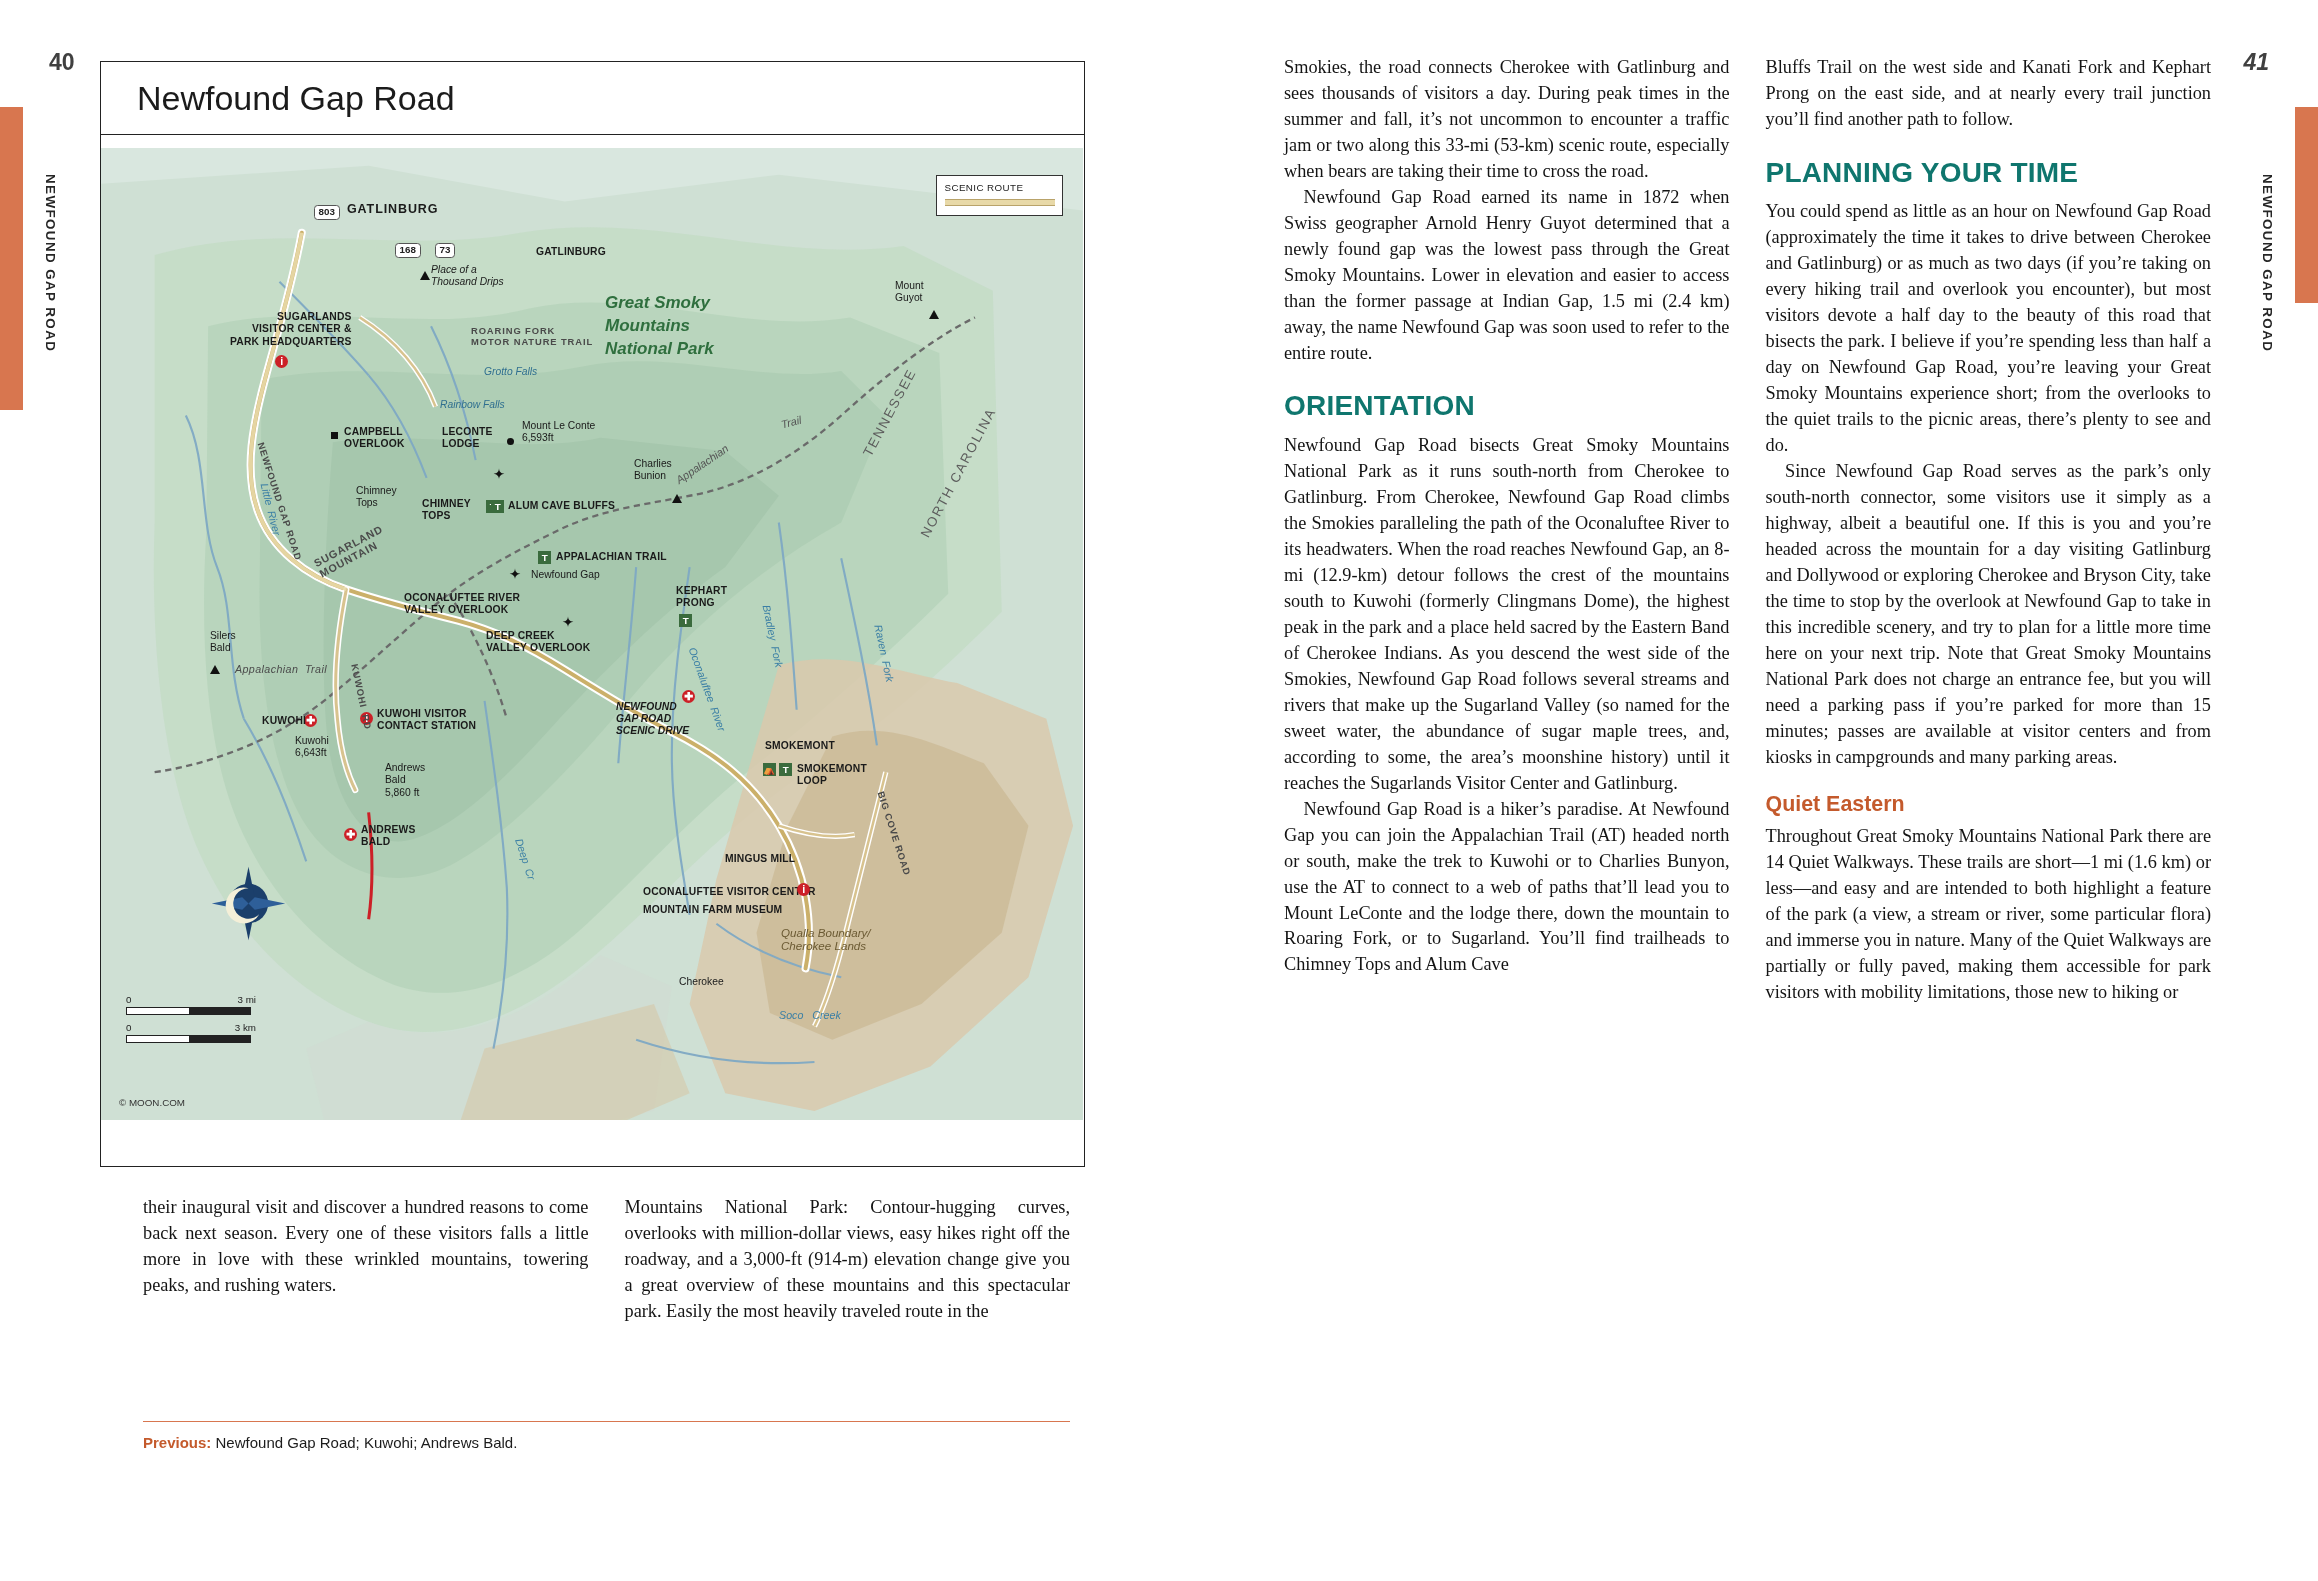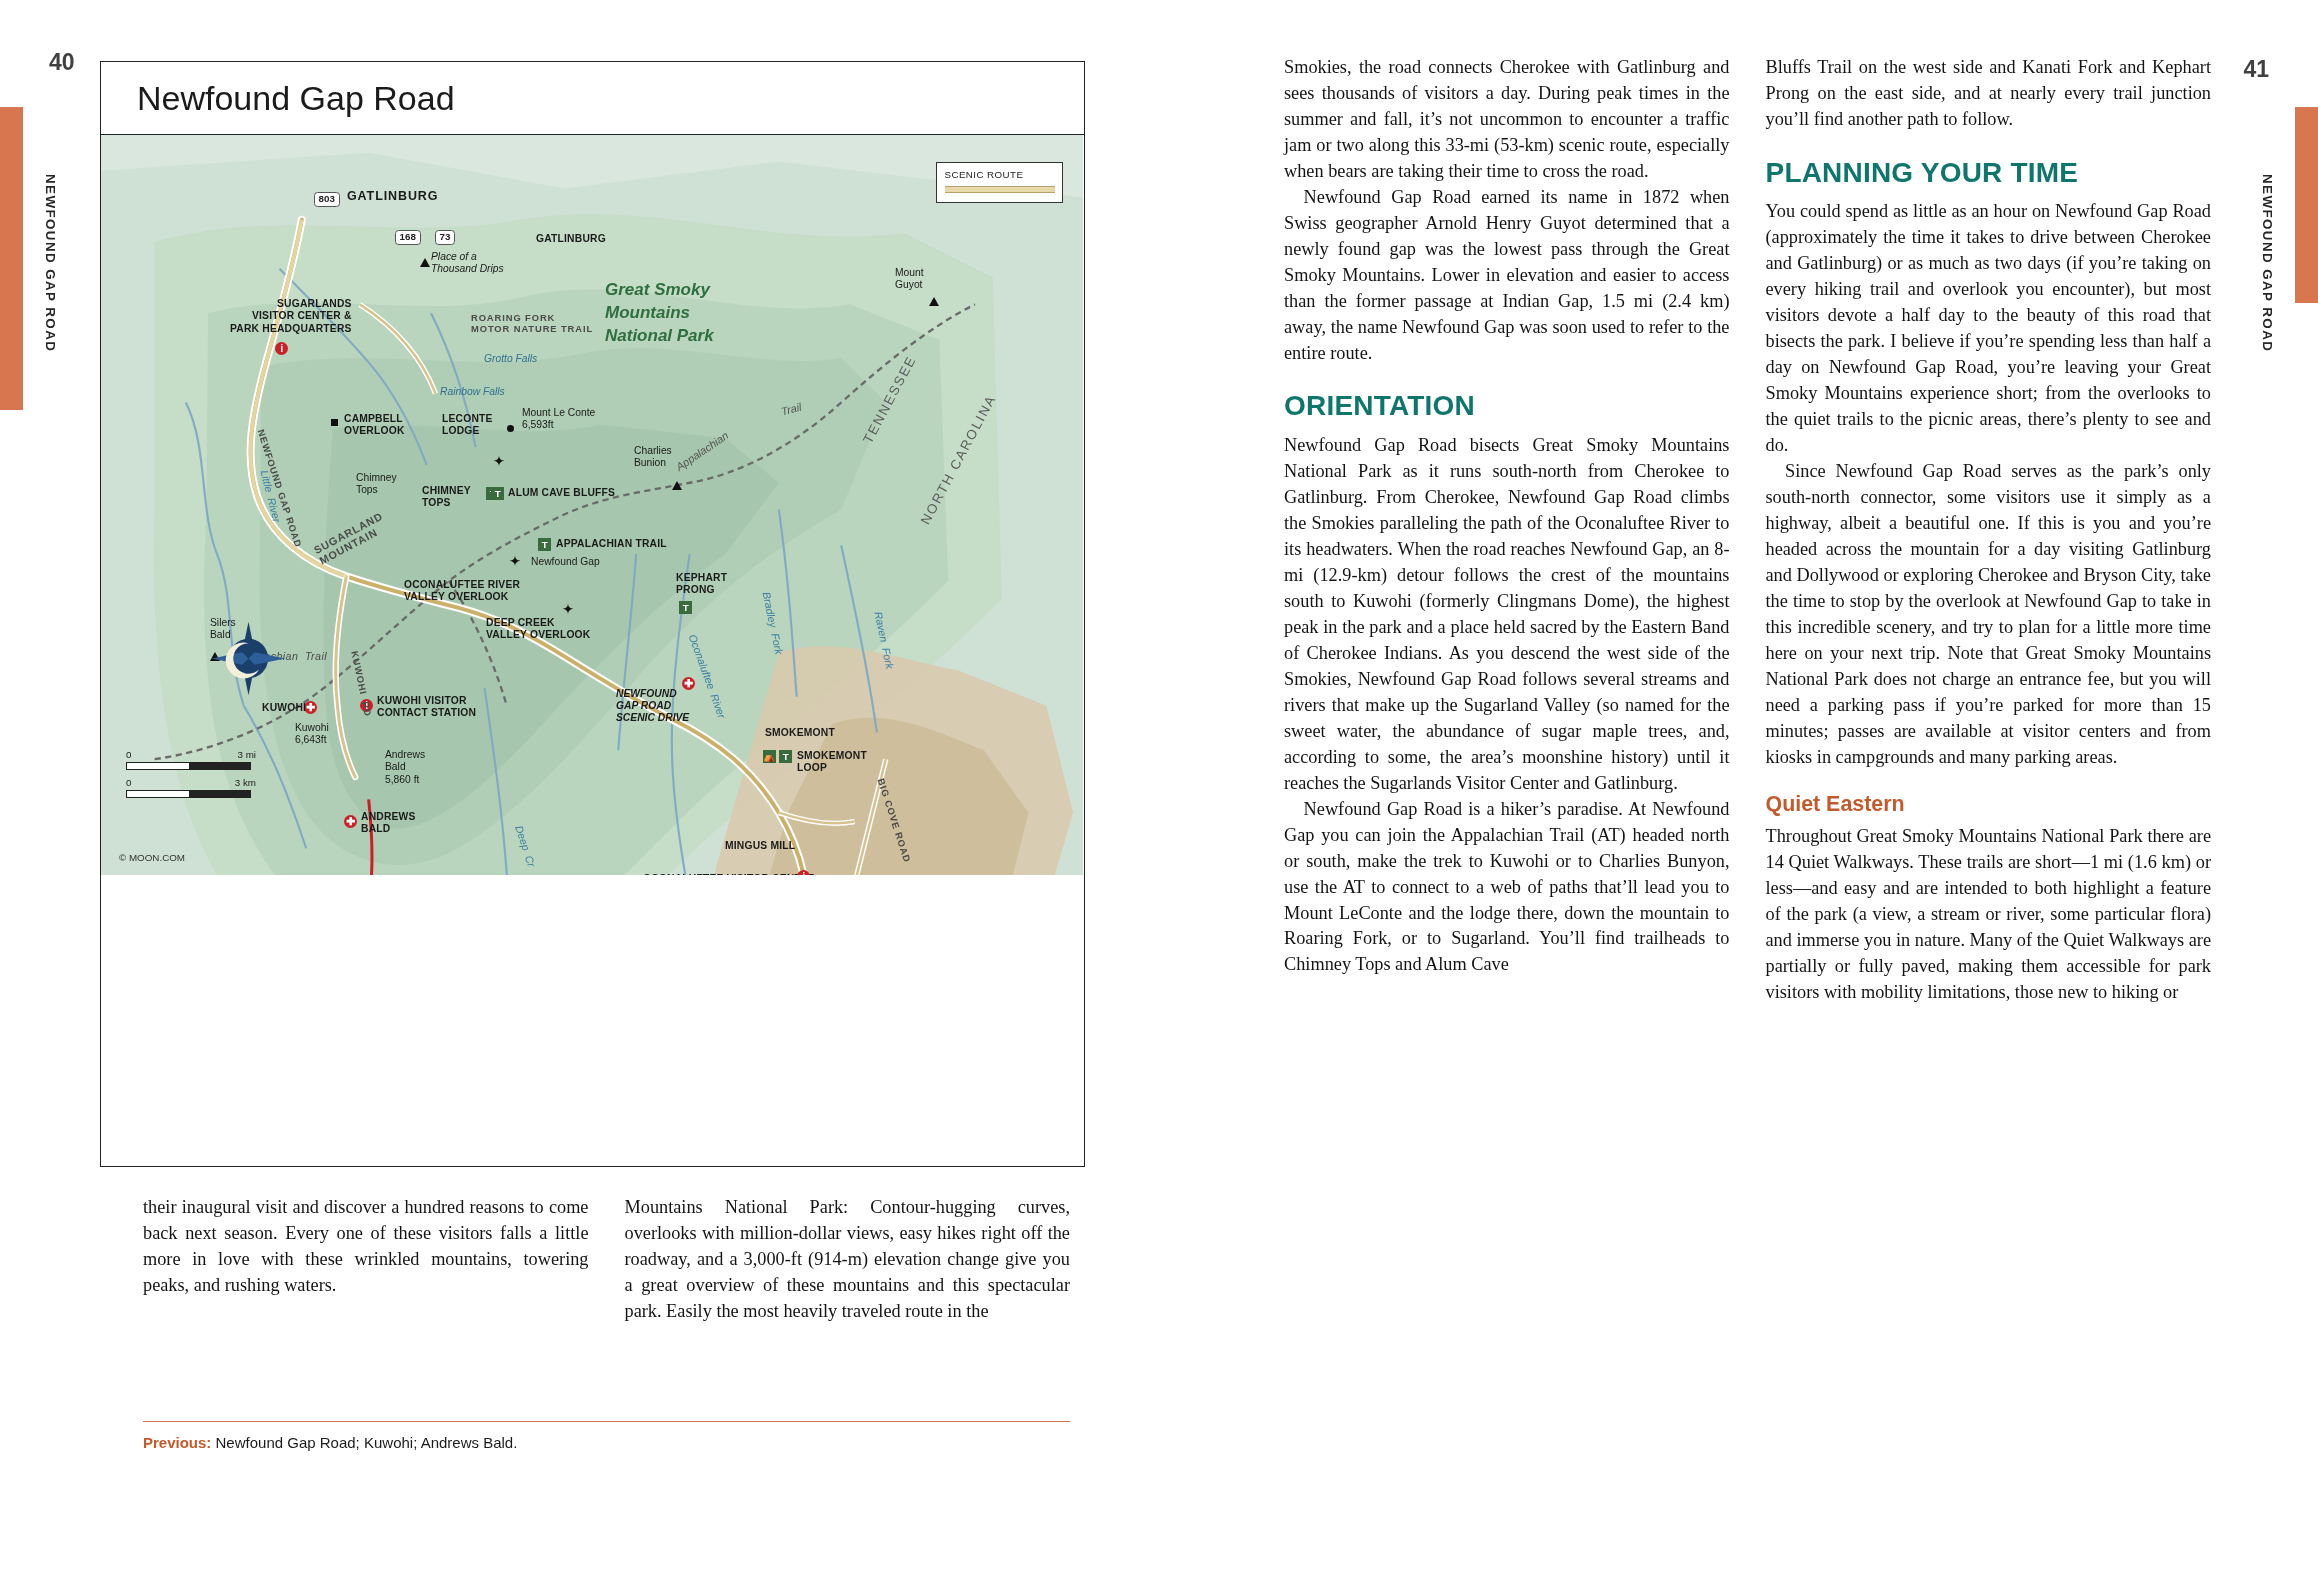--- a/index.html
+++ b/index.html
@@ -32,21 +32,21 @@
     height: 100%;
   }
   .folio {
     position: absolute;
     font-family: "Liberation Sans", sans-serif;
     font-weight: bold;
     font-size: 23px;
     color: #404040;
   }
   .folio-left { left: 49px; top: 49px; }
-  .folio-right { right: 49px; top: 56px; }
+  .folio-right { right: 49px; top: 49px; font-style: italic; }
 
   .side-tab {
     position: absolute;
     width: 23px;
     background: #d8764f;
   }
   .side-tab-left { left: 0; top: 107px; height: 303px; }
   .side-tab-right { right: 0; top: 107px; height: 196px; }
 
   .side-label {
@@ -82,23 +82,23 @@
     border-bottom: 1.8px solid #222;
     display: flex;
     align-items: center;
     padding-left: 36px;
     font-family: "Liberation Sans", sans-serif;
     font-size: 34px;
     color: #1b1b1b;
   }
   .map-canvas {
     position: absolute;
-    left: 0; top: 73px;
+    left: 0; top: 86px;
     width: 982px;
-    height: 740px;
+    height: 972px;
     overflow: hidden;
     background: #bef264;
   }
   .map-canvas svg { display: block; }
 
   .legend-box {
     position: absolute;
     right: 19.6px;
     top: 27px;
     width: 127px;

